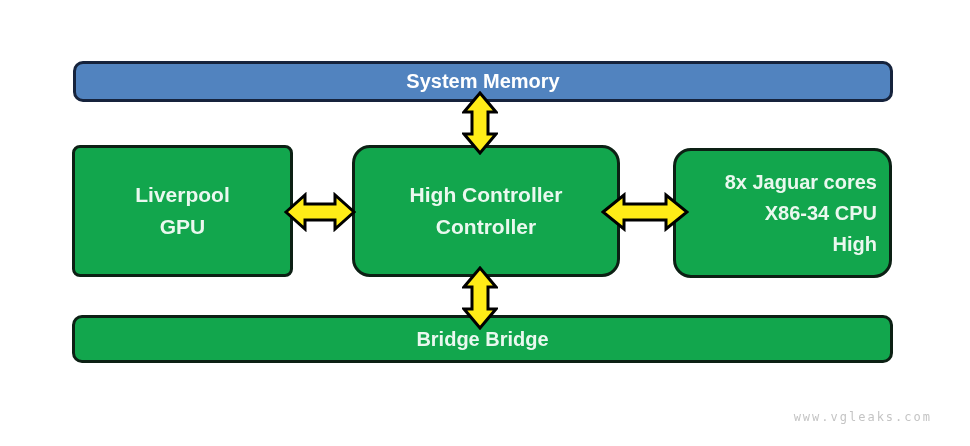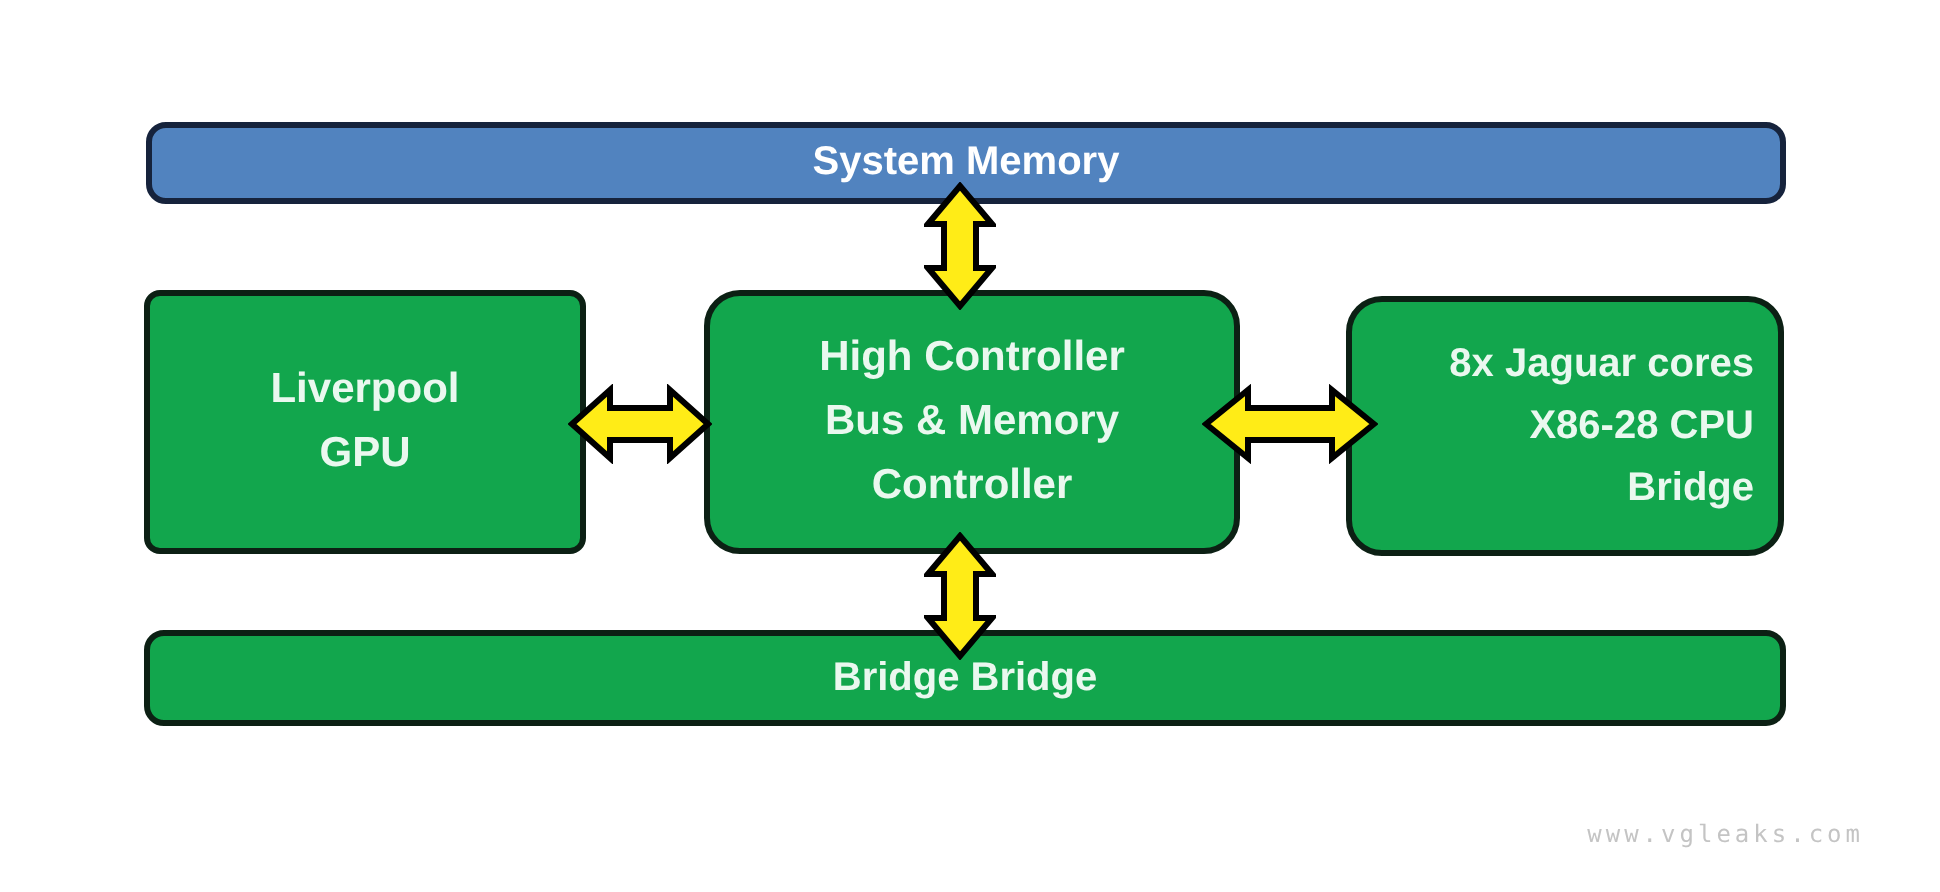--- a/index.html
+++ b/index.html
@@ -92,28 +92,27 @@
     <span>System Memory</span>
   </div>
 
   <div class="node gpu-node">
     <span>Liverpool</span>
     <span>GPU</span>
   </div>
 
   <div class="node bus-node">
     <span>High Controller</span>
-    <span>Bus &amp; Memory</span>
     <span>Controller</span>
   </div>
 
   <div class="node cpu-node">
     <span>8x Jaguar cores</span>
-    <span>X86-28 CPU</span>
-    <span>Bridge</span>
+    <span>X86-34 CPU</span>
+    <span>High</span>
   </div>
 
   <div class="node southbridge-bar">
     <span>Bridge Bridge</span>
   </div>
 
   <svg class="arrow arrow-mem-bus" width="36" height="64" viewBox="0 0 36 64">
     <polygon points="18,2 34,21 26,21 26,43 34,43 18,62 2,43 10,43 10,21 2,21"></polygon>
   </svg>
 

